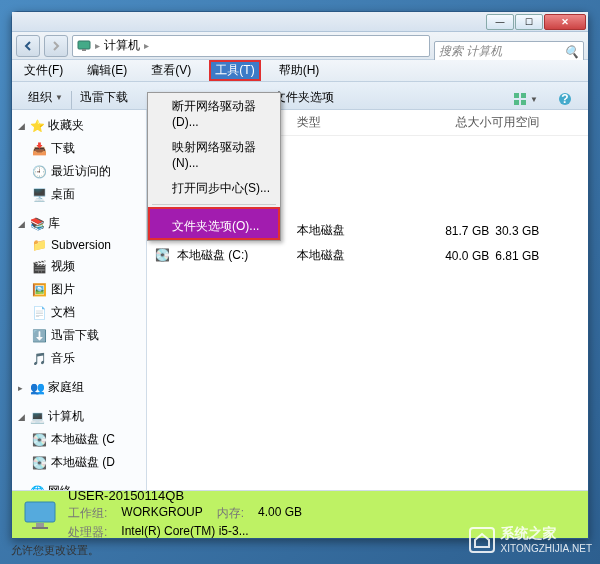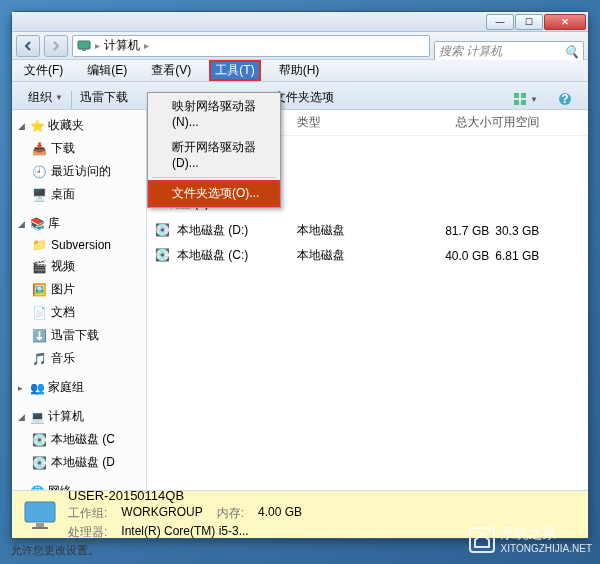--- a/index.html
+++ b/index.html
@@ -30,26 +30,26 @@
 .main { flex: 1; background: #fff; overflow: auto; position: relative; }
 .columns { display: flex; padding: 4px 8px; color: #555; border-bottom: 1px solid #eee; }
 .col-name { width: 160px; }
 .col-type { width: 120px; }
 .col-size { width: 100px; text-align: right; }
 .col-free { width: 100px; }
 .group-header { padding: 6px 8px; font-weight: normal; display: flex; align-items: center; gap: 4px; }
 .file-row { display: flex; align-items: center; padding: 4px 8px; gap: 6px; cursor: pointer; }
 .file-row .col-name { display: flex; align-items: center; gap: 6px; }
 .file-icon { width: 16px; height: 16px; }
-.details { height: 48px; border-top: 1px solid #d0dce8; background: #fef9c3; display: flex; align-items: center; padding: 4px 10px; gap: 10px; }
+.details { height: 48px; border-top: 1px solid #d0dce8; background: #bef264; display: flex; align-items: center; padding: 4px 10px; gap: 10px; }
 .det-icon { width: 36px; height: 36px; }
 .det-text { display: grid; grid-template-columns: auto auto auto auto; gap: 2px 14px; font-size: 11px; }
 .dropdown-menu { position: absolute; left: 147px; top: 92px; width: 134px; background: #f0f0f0; border: 1px solid #999; box-shadow: 2px 2px 4px rgba(0,0,0,0.3); z-index: 100; }
 .dd-item { padding: 5px 10px 5px 24px; cursor: pointer; }
-.dd-item.highlight { background: #c2410c; color: #fff; border: 2px solid #e03030; padding: 3px 8px 3px 22px; }
+.dd-item.highlight { background: #a21caf; color: #fff; border: 2px solid #e03030; padding: 9px 8px 3px 22px; }
 .dd-sep { height: 1px; background: #ccc; margin: 2px 4px; }
 .statusbar { position: absolute; left: 11px; bottom: 6px; font-size: 11px; color: #333; }
 .watermark { position: absolute; right: 8px; bottom: 10px; color: #fff; font-size: 13px; display: flex; align-items: center; gap: 6px; opacity: 0.85; }
 .wm-icon { width: 26px; height: 26px; border: 2px solid #fff; border-radius: 4px; display: flex; align-items: center; justify-content: center; }
 svg { display: block; }
 </style>
 </head>
 <body>
 
 <div class="window">
@@ -265,31 +265,32 @@
       <span style="color:#777">内存:</span>
       <span>4.00 GB</span>
       <span style="color:#777">处理器:</span>
       <span style="grid-column:2/5">Intel(R) Core(TM) i5-3...</span>
     </div>
   </div>
 
 </div>
 
 <div class="dropdown-menu">
+  <div class="dd-item">断开网络驱动器(D)...</div>
   <div class="dd-item">映射网络驱动器(N)...</div>
-  <div class="dd-item">断开网络驱动器(D)...</div>
+  <div class="dd-item">打开同步中心(S)...</div>
   <div class="dd-sep"></div>
   <div class="dd-item highlight">文件夹选项(O)...</div>
 </div>
 
 <div class="statusbar">允许您更改设置。</div>
 
 <div class="watermark">
   <span class="wm-icon">
       <svg width="18" height="18" viewBox="0 0 18 18">
         <path d="M2 9l7-6 7 6v7H2z" fill="none" stroke="#fff" stroke-width="2"></path>
       </svg>
     </span>
   <div>
-    <div style="font-size:14px;font-weight:normal">系统之家</div>
+    <div style="font-size:14px;font-weight:bold">系统之家</div>
     <div style="font-size:10px">XITONGZHIJIA.NET</div>
   </div>
 </div>
 
 </body></html>

